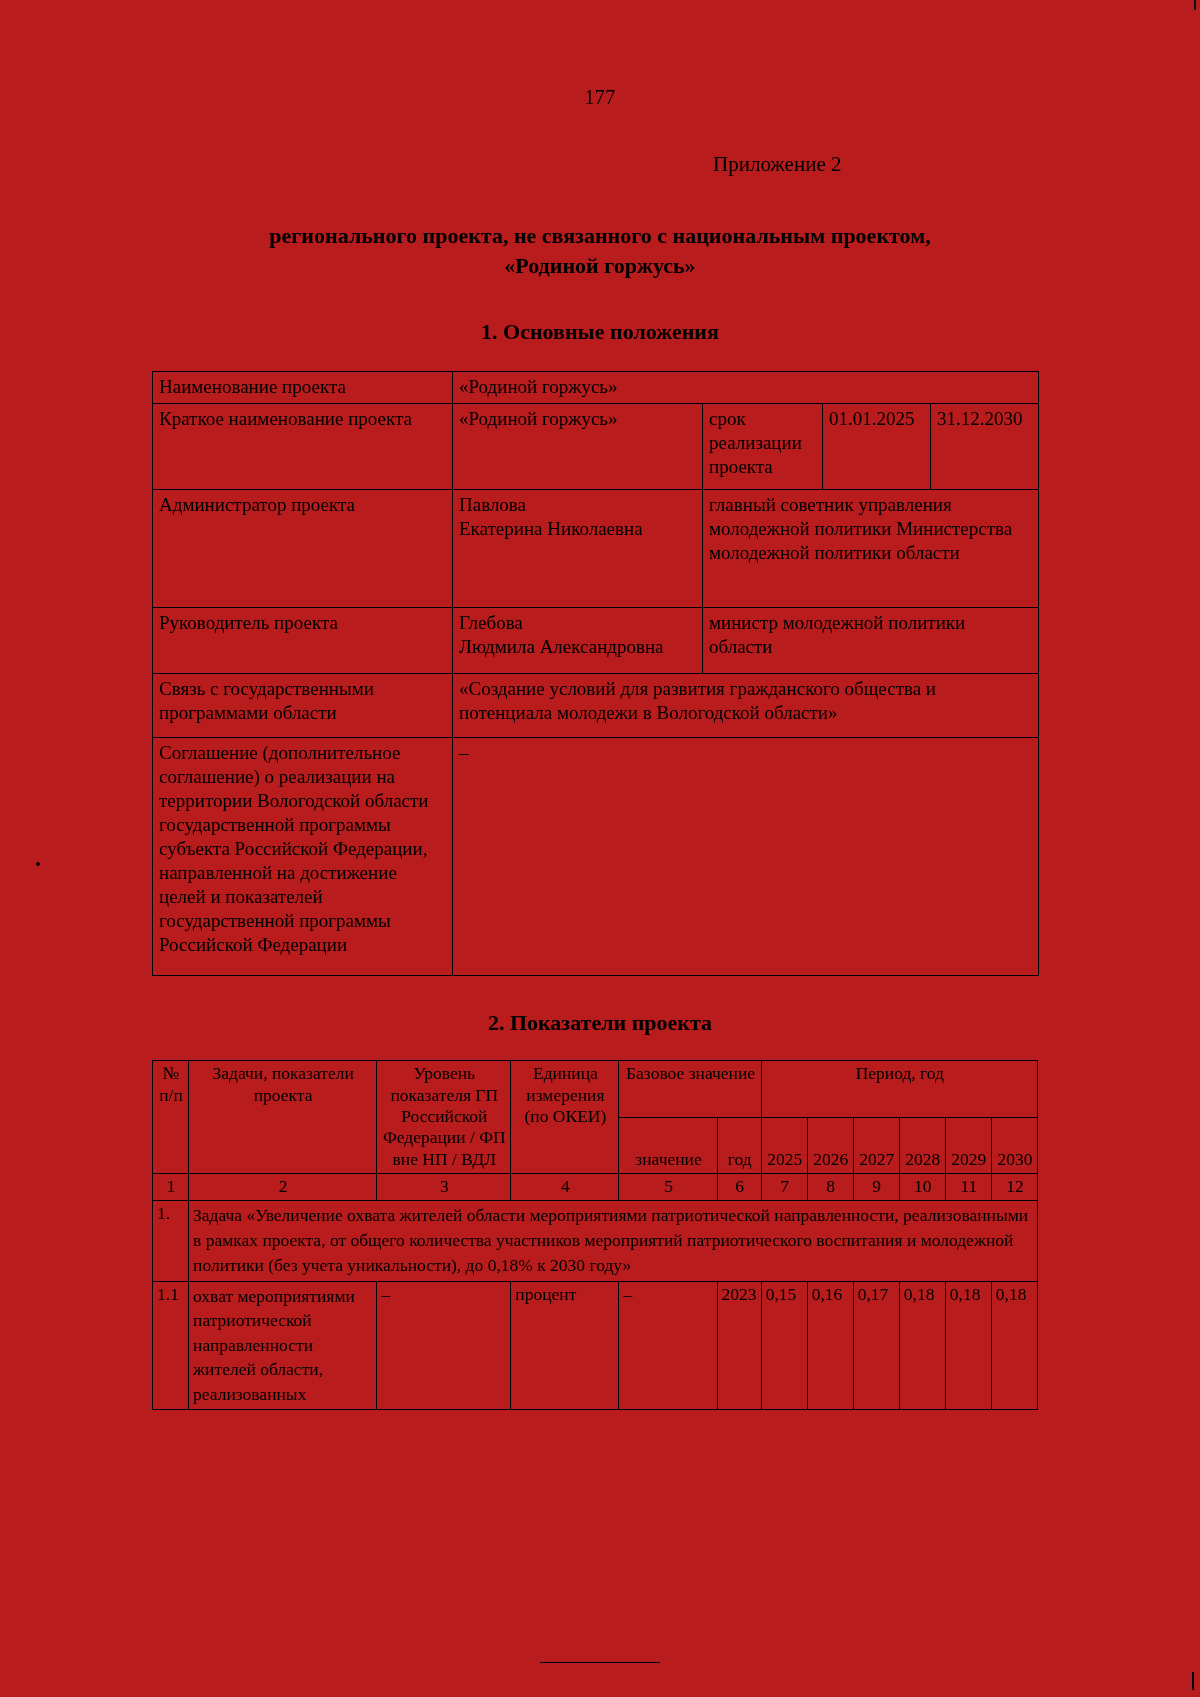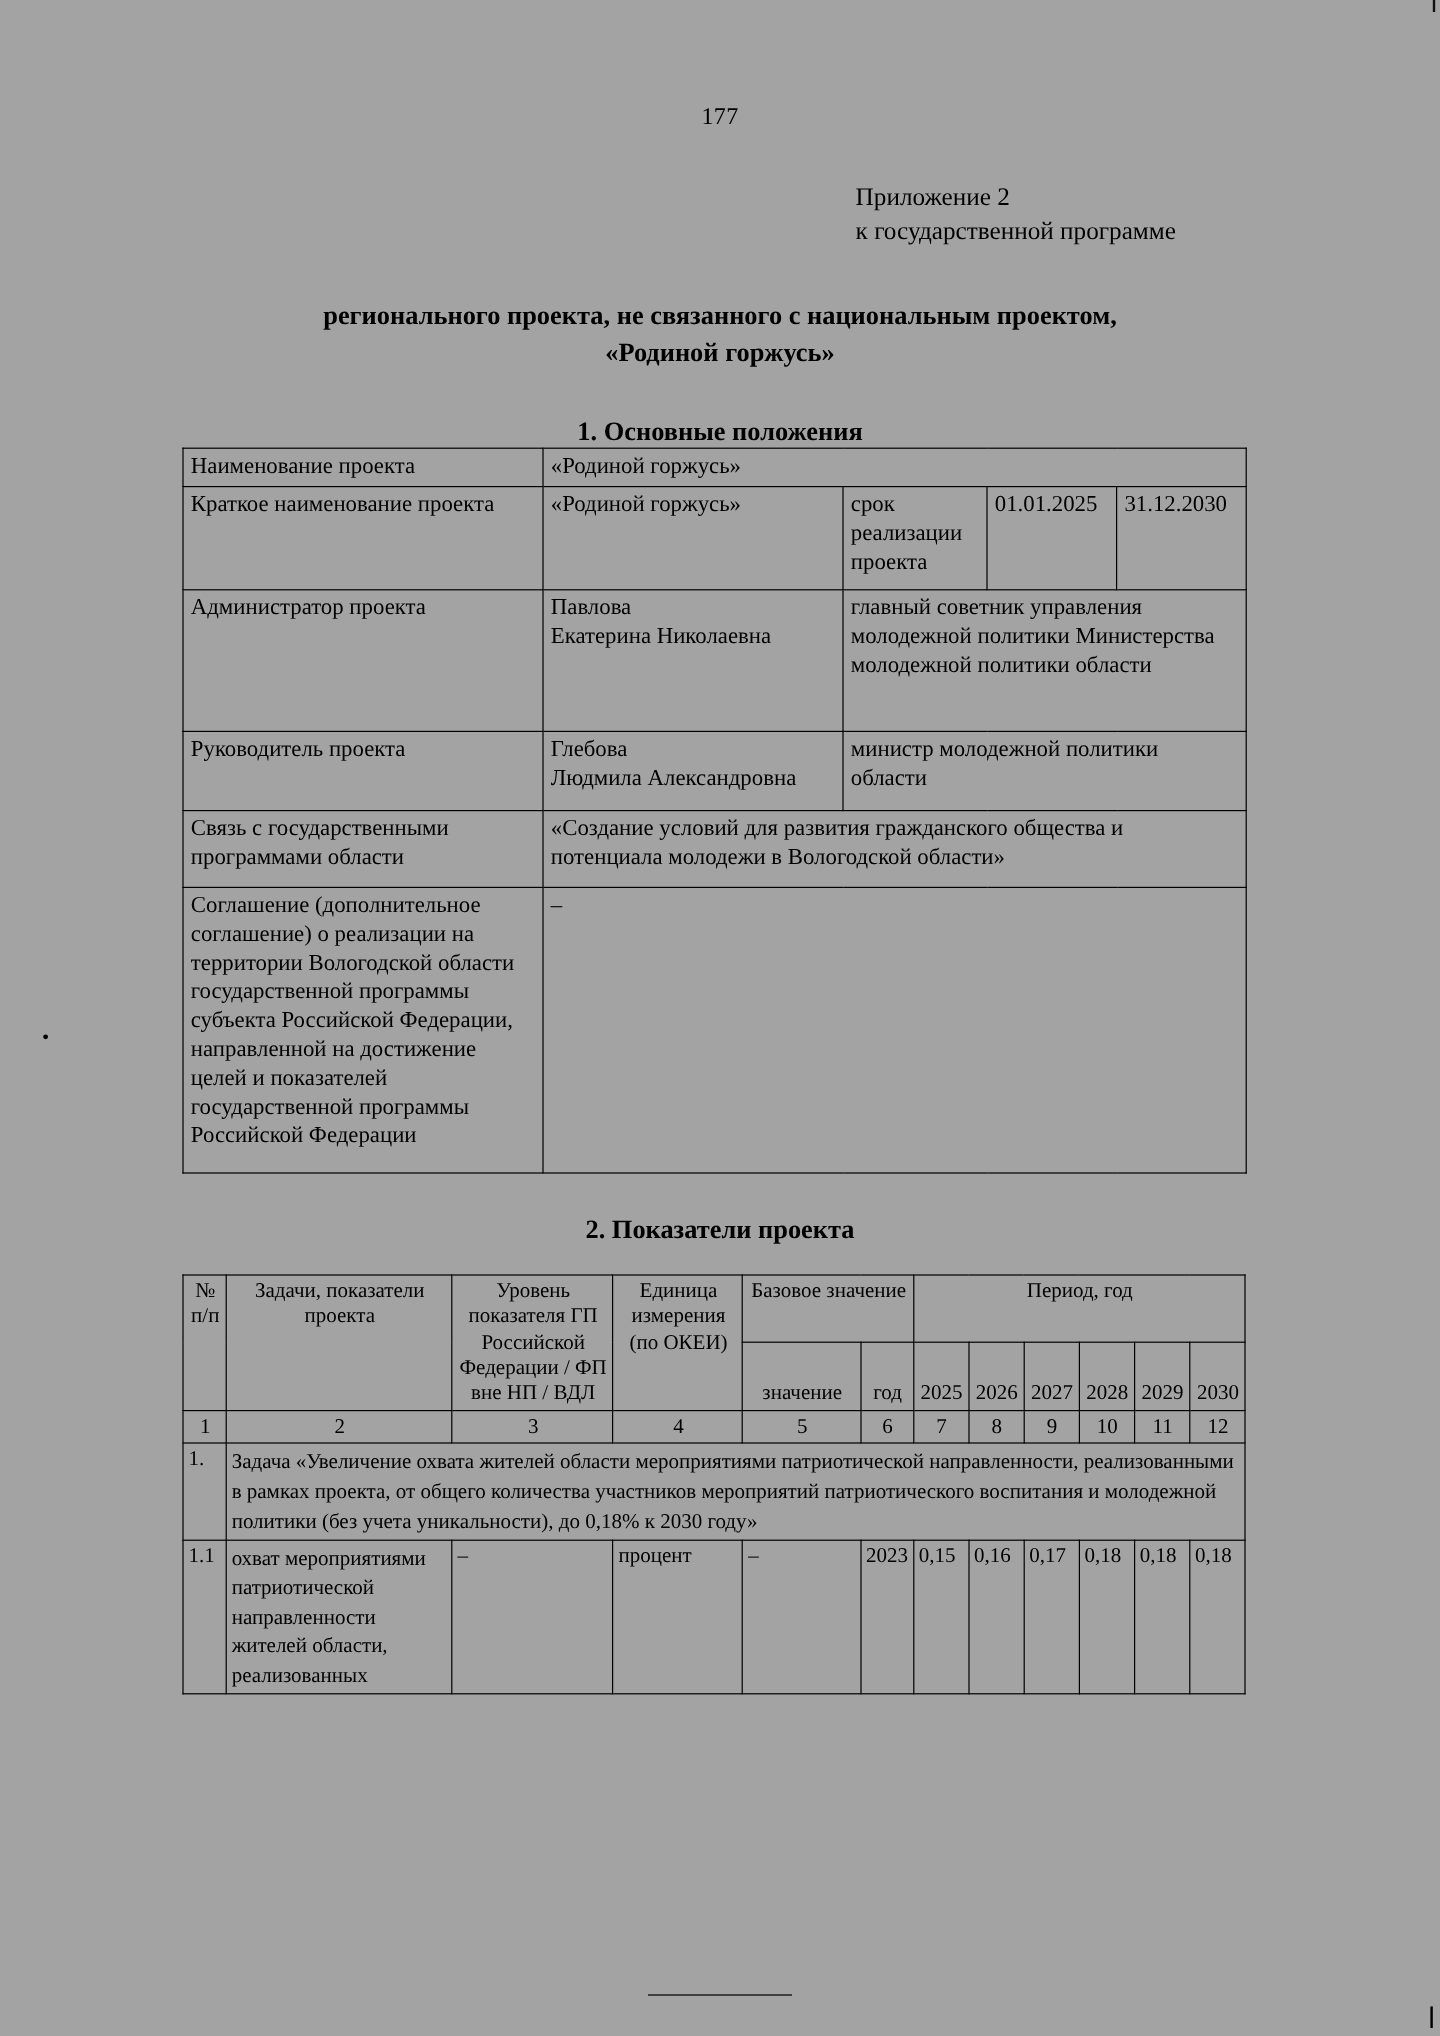--- a/index.html
+++ b/index.html
@@ -9,21 +9,21 @@
   }
   body {
     font-family: "Liberation Serif", "DejaVu Serif", serif;
     color: #000000;
   }
   .page {
     position: relative;
     width: 1200px;
     height: 1697px;
     margin: 0 auto;
-    background: #a3a3a3;
+    background: #b91c1c;
     box-sizing: border-box;
     overflow: hidden;
   }
   .sheet {
     position: absolute;
     left: 152px;
     top: 0;
     width: 896px;
   }
 
@@ -56,20 +56,21 @@
   .doc-title .l1 { display: block; }
   .doc-title .l2 { display: block; margin-top: 39px; }
   .doc-title .l3 { display: block; }
 
   
   .section-heading {
     text-align: center;
     font-weight: bold;
     font-size: 22px;
     margin-top: 38px;
+    margin-bottom: 26px;
   }
   .section-heading.sec2 {
     margin-top: 34px;
     margin-bottom: 24px;
   }
 
   
   table {
     border-collapse: collapse;
     table-layout: fixed;
@@ -142,21 +143,20 @@
 <div class="page">
   <div class="top-edge-tick"></div>
   <div class="left-dot"></div>
 
   <div class="sheet">
 
     <div class="page-number">177</div>
 
     <div class="appendix">
       <div>Приложение 2</div>
-      <div>к государственной программе</div>
     </div>
 
     <div class="doc-title">
       <span class="l2">регионального проекта, не связанного с национальным проектом,</span>
       <span class="l3">«Родиной горжусь»</span>
     </div>
 
     <div class="section-heading">1. Основные положения</div>
 
     <table class="t1">

